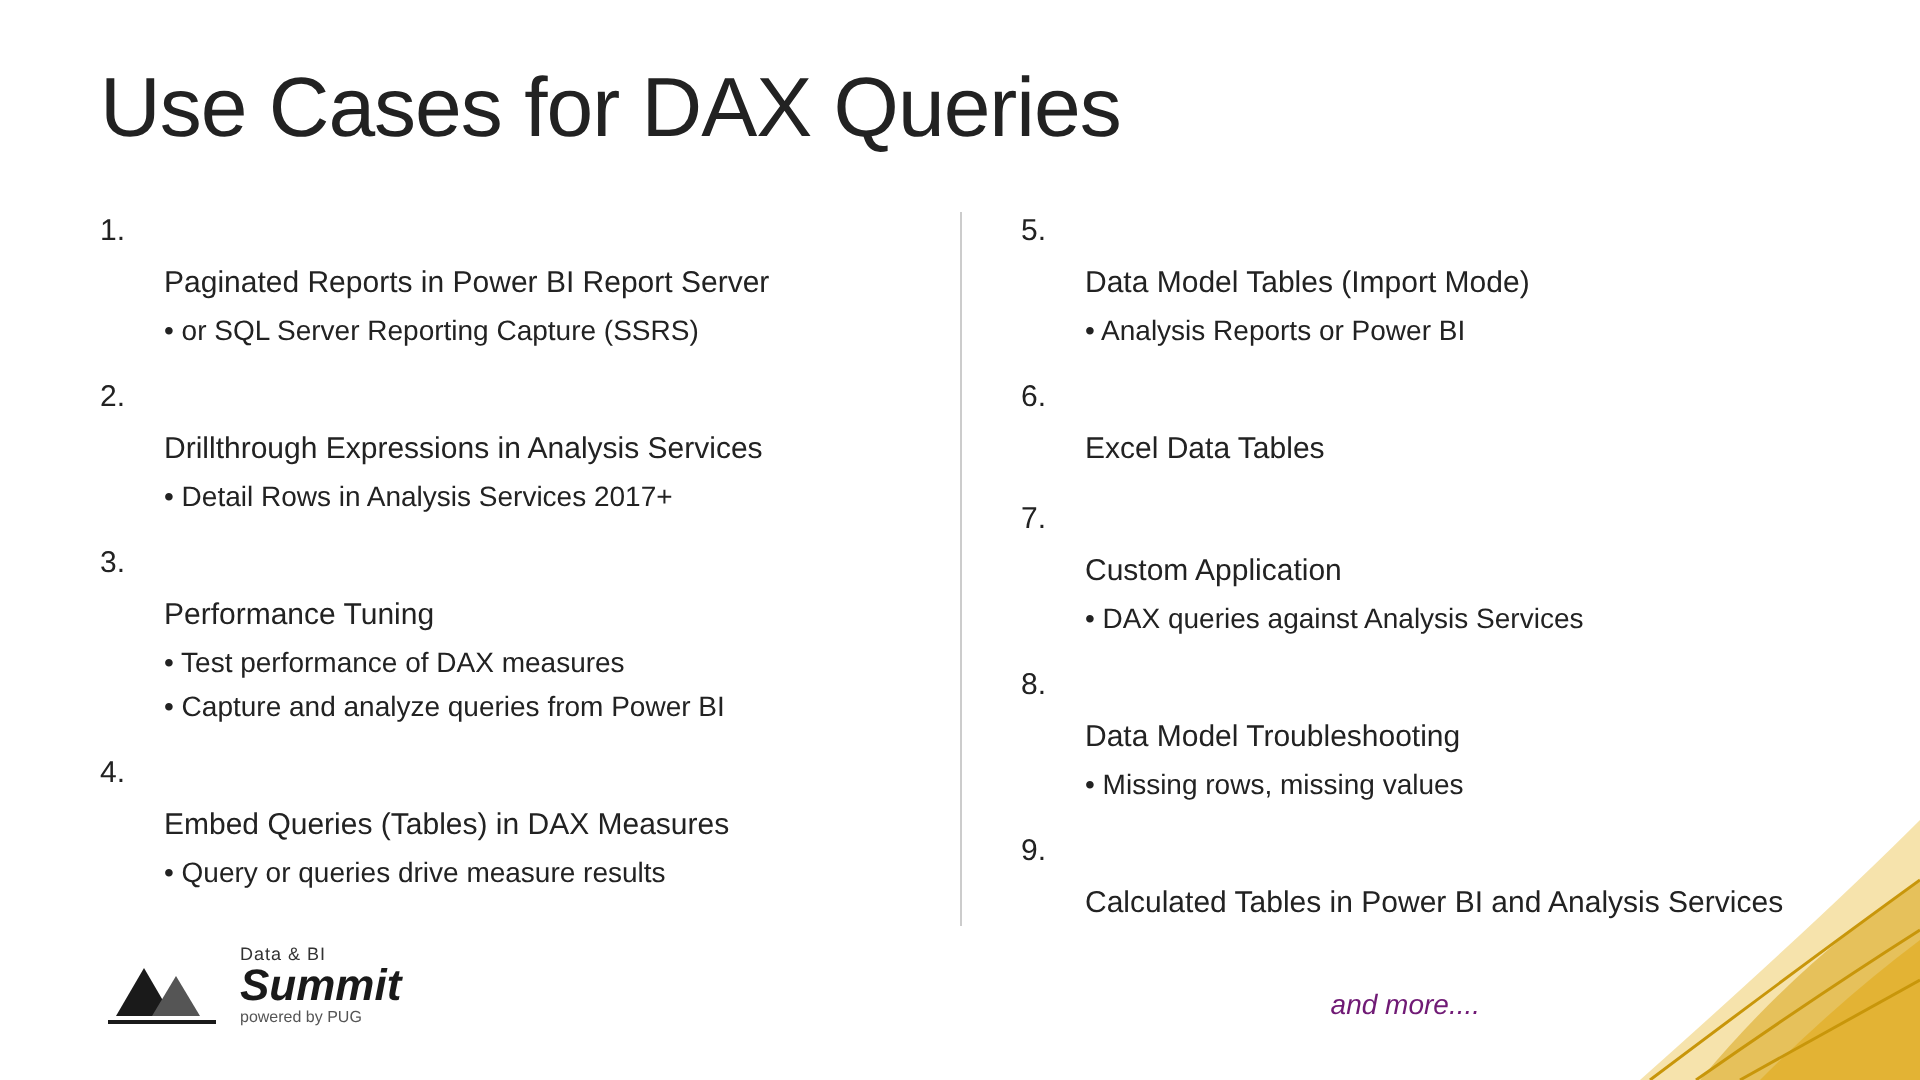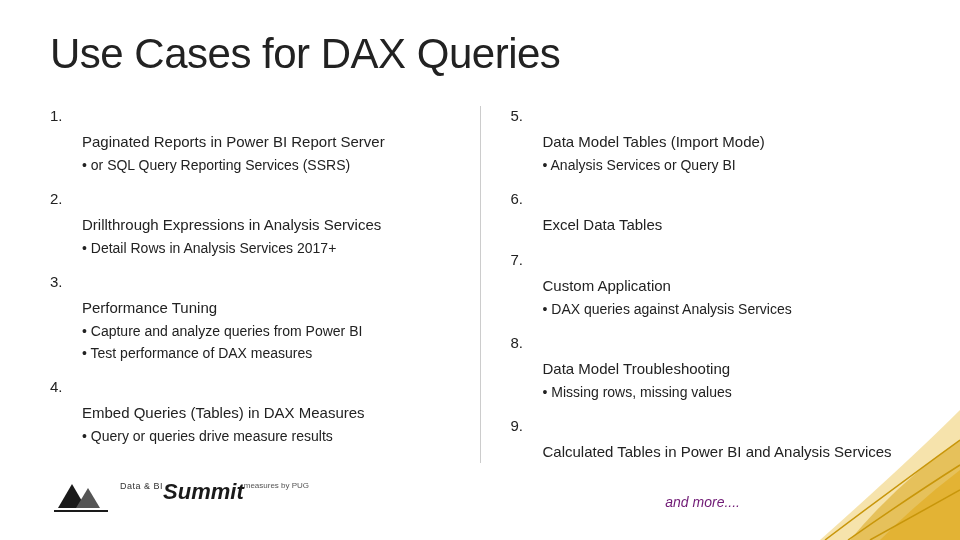--- a/index.html
+++ b/index.html
@@ -78,21 +78,21 @@
       position: absolute;
       bottom: 22px;
       left: 50px;
       display: flex;
       align-items: center;
       gap: 8px;
     }
 
     .logo-text-area {
       display: flex;
-      flex-direction: row;
+      flex-direction: column;
     }
 
     .logo-data-bi {
       font-size: 9px;
       color: #333;
       letter-spacing: 0.5px;
     }
 
     .logo-summit {
       font-size: 22px;
@@ -139,55 +139,55 @@
 
   <h1 class="title">Use Cases for DAX Queries</h1>
 
   <div class="content-area">
 
     <div class="column" id="left-col">
         <div class="item">
           <span class="item-number">1.</span>
           <div class="item-content">
             <div class="item-title">Paginated Reports in Power BI Report Server</div>
-            <div class="bullet">or SQL Query Reporting Services (SSRS)</div>
+            <div class="bullet">or SQL Server Reporting Capture (SSRS)</div>
           </div>
         </div>
         <div class="item">
           <span class="item-number">2.</span>
           <div class="item-content">
             <div class="item-title">Drillthrough Expressions in Analysis Services</div>
             <div class="bullet">Detail Rows in Analysis Services 2017+</div>
           </div>
         </div>
         <div class="item">
           <span class="item-number">3.</span>
           <div class="item-content">
             <div class="item-title">Performance Tuning</div>
+            <div class="bullet">Test performance of DAX measures</div>
             <div class="bullet">Capture and analyze queries from Power BI</div>
-            <div class="bullet">Test performance of DAX measures</div>
           </div>
         </div>
         <div class="item">
           <span class="item-number">4.</span>
           <div class="item-content">
             <div class="item-title">Embed Queries (Tables) in DAX Measures</div>
             <div class="bullet">Query or queries drive measure results</div>
           </div>
         </div>
       </div>
 
     <div class="divider"></div>
 
     <div class="column" id="right-col">
         <div class="item">
           <span class="item-number">5.</span>
           <div class="item-content">
             <div class="item-title">Data Model Tables (Import Mode)</div>
-            <div class="bullet">Analysis Services or Query BI</div>
+            <div class="bullet">Analysis Reports or Power BI</div>
           </div>
         </div>
         <div class="item">
           <span class="item-number">6.</span>
           <div class="item-content">
             <div class="item-title">Excel Data Tables</div>
           </div>
         </div>
         <div class="item">
           <span class="item-number">7.</span>
@@ -217,21 +217,21 @@
     <svg width="62" height="52" viewBox="0 0 62 52">
 
       <polygon points="8,42 22,18 36,42" fill="#1a1a1a"></polygon>
       <polygon points="26,42 38,22 50,42" fill="#555"></polygon>
 
       <rect x="4" y="44" width="54" height="2" fill="#1a1a1a"></rect>
     </svg>
     <div class="logo-text-area">
       <span class="logo-data-bi">Data &amp; BI</span>
       <span class="logo-summit">Summit</span>
-      <span class="logo-powered">measures by PUG</span>
+      <span class="logo-powered">powered by PUG</span>
     </div>
   </div>
 
   <div class="and-more">and more....</div>
 
   <div class="corner-decoration">
     <svg width="200" height="130" viewBox="0 0 200 130">
 
       <path d="M200,130 L200,60 Q160,90 120,130 Z" fill="#f0c040" opacity="0.85"></path>
       <path d="M200,130 L200,30 Q140,70 90,130 Z" fill="#d4a020" opacity="0.6"></path>

